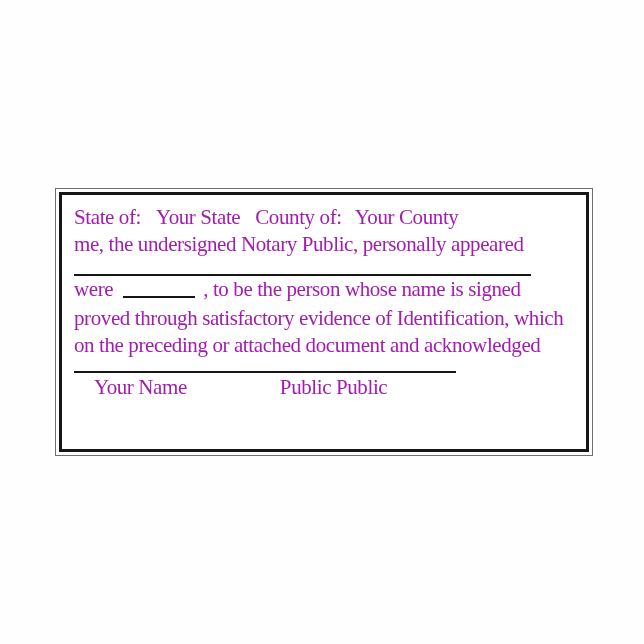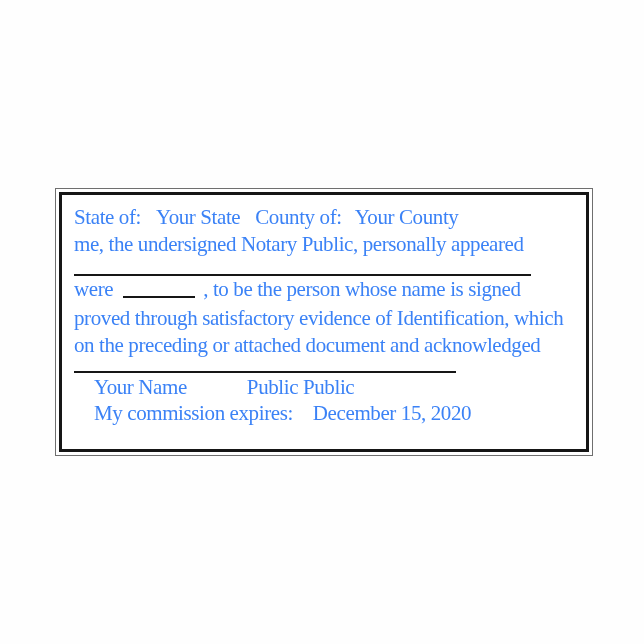--- a/index.html
+++ b/index.html
@@ -19,21 +19,21 @@
     left: 55px; top: 188px;
     width: 538px; height: 268px;
     border: 1px solid #6f6f6f;
     padding: 3px;
     background: #ffffff;
   }
   .stamp-inner {
     width: 100%; height: 100%;
     border: 3px solid #161616;
     padding: 6px 0 0 12px;
-    color: #3b82f6;
+    color: #a21caf;
     font-size: 21px;
     letter-spacing: -0.4px;
     white-space: nowrap;
   }
   .line { line-height: 27px; }
   .blank {
     display: inline-block;
     border-bottom: 2px solid #161616;
     height: 14px;
     transform: translateY(2px);
@@ -47,21 +47,21 @@
     height: 0;
   }
   .rule-appeared { width: 457px; margin-top: 16px; }
   .rule-name     { width: 382px; margin-top: 12px; margin-bottom: 1px; }
   .first-line { margin-top: 3px; }
   .after-rule { margin-top: 2px; }
   .sig-block .line { line-height: 26px; padding-left: 20px; }
   .sp-state  { margin-right: 15px; }
   .sp-statev { margin-right: 15px; }
   .sp-county { margin-right: 13px; }
-  .sp-name   { margin-right: 60px; }
+  .sp-name   { margin-right: 93px; }
   .sp-comm   { margin-right: 20px; }
 </style>
 </head>
 <body>
 
 <div class="canvas">
   <div class="stamp-outer">
     <div class="stamp-inner">
 
       <div class="line first-line">
@@ -79,20 +79,17 @@
 
       <div class="line after-rule">proved through satisfactory evidence of Identification, which</div>
 
       <div class="line">on the preceding or attached document and acknowledged</div>
 
       <div class="sig-block">
         <div class="rule rule-name"></div>
         <div class="line">
           <span class="sp-name">Your Name</span><span>Public Public</span>
         </div>
-        <div class="line">
-          <span class="sp-comm">My commission expires:</span><span>December 15, 2020</span>
-        </div>
       </div>
 
     </div>
   </div>
 </div>
 
 </body></html>

